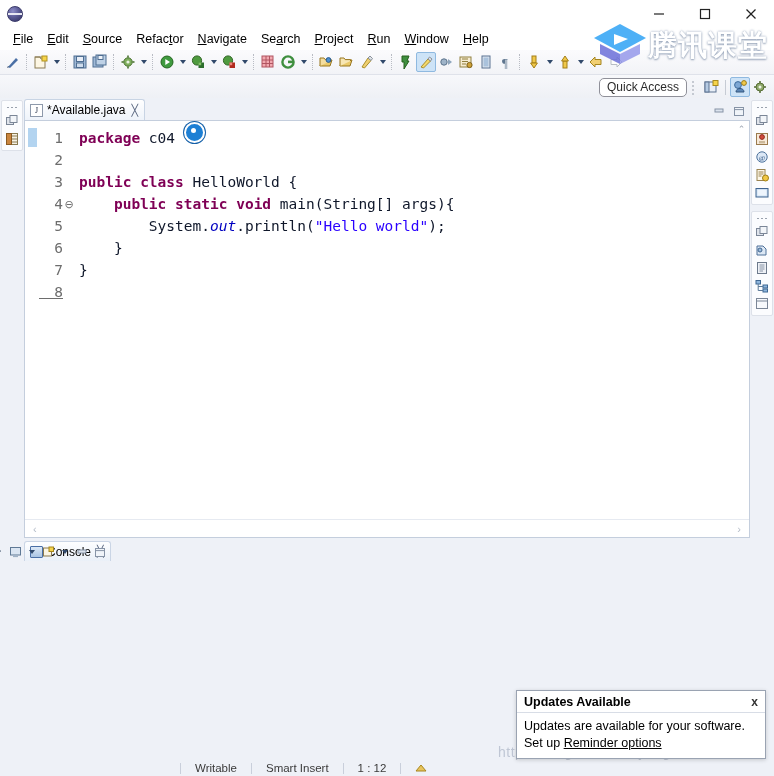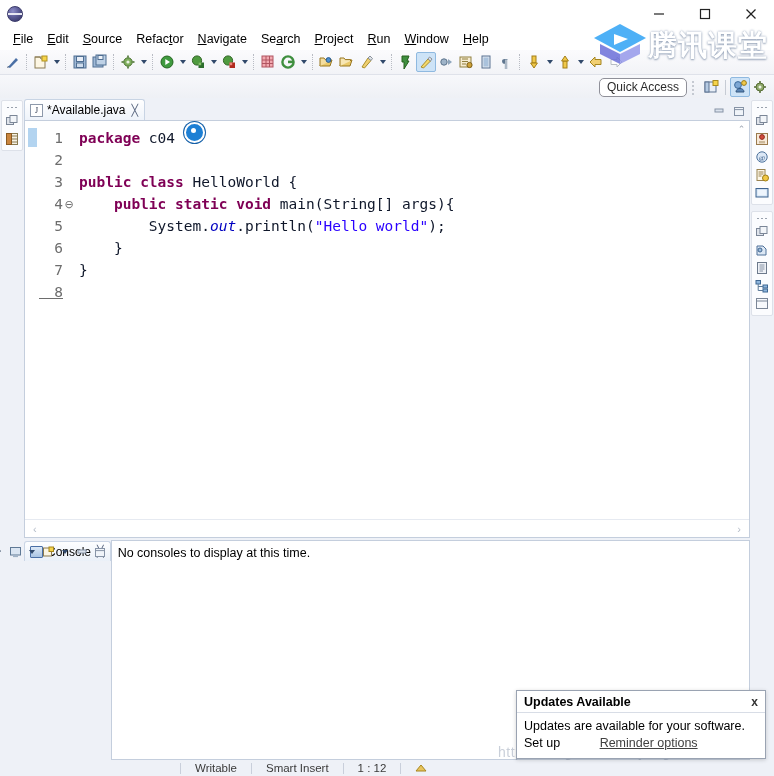--- a/index.html
+++ b/index.html
@@ -389,21 +389,21 @@
     z-index: 40;
   }
   .notify-head {
     display: flex; align-items: flex-end; justify-content: space-between;
     padding: 4px 7px 3px 7px;
     border-bottom: 1px solid #d8dde6;
   }
   .notify-title { font-weight: bold; font-size: 12.5px; }
   .notify-x { font-size: 12px; color: #333; font-weight: bold; }
   .notify-body { padding: 5px 7px 6px 7px; font-size: 12.5px; line-height: 17px; }
-  .notify-link { color: #404040; text-decoration: underline; margin-left: 36px; }
+  .notify-link { color: #000000; text-decoration: underline; }
 
   
   .wm-logo {
     position: absolute;
     left: 590px; top: 22px;
     width: 60px; height: 46px;
     z-index: 25;
     pointer-events: none;
   }
   .wm-text {
@@ -834,23 +834,20 @@
               </svg>
           </div>
           <div class="mini-btn">
             <svg width="12" height="11" viewBox="0 0 12 11">
                 <rect x="1.5" y="1.5" width="9" height="8" fill="#f0f4f9" stroke="#8693a6"></rect>
                 <line x1="1.5" y1="3.6" x2="10.5" y2="3.6" stroke="#8693a6"></line>
               </svg>
           </div>
         </div>
       </div>
-      <div class="console-body">
-        <div>No consoles to display at this time.</div>
-      </div>
     </div>
   </div>
 
   <div class="fast-bar">
     <div class="fb-group">
       <div class="fb-restore">
         <svg width="14" height="7" viewBox="0 0 14 7">
             <g stroke="#9aa2ae">
               <line x1="2" y1="3.5" x2="4" y2="3.5"></line>
               <line x1="6" y1="3.5" x2="8" y2="3.5"></line>

